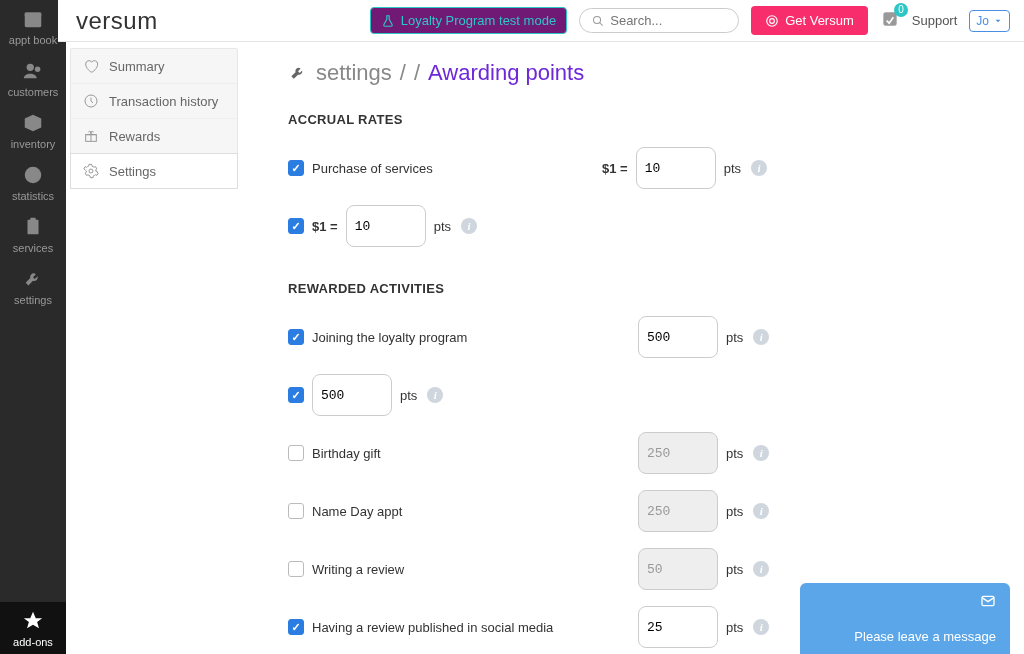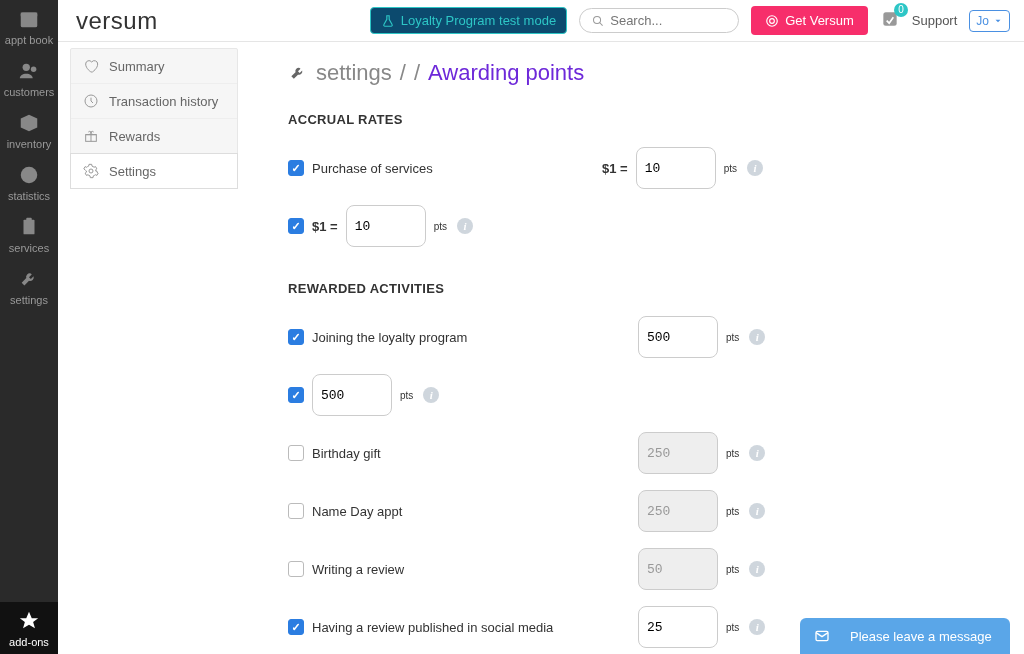--- a/index.html
+++ b/index.html
@@ -1,31 +1,31 @@
 <!DOCTYPE html>
 <html><head>
 <meta charset="utf-8">
 <style>
 * { box-sizing: border-box; margin: 0; padding: 0; }
 body { font-family: -apple-system, BlinkMacSystemFont, "Segoe UI", Arial, sans-serif; font-size: 14px; color: #333; background: #fff; width: 1024px; height: 654px; overflow: hidden; position: relative; }
 
 
-.main-sidebar { width: 58px; height: 654px; background: #2a2a2a; position: absolute; left:0; top:0; display:flex; flex-direction:column; }
+.main-sidebar { width: 66px; height: 654px; background: #2a2a2a; position: absolute; left:0; top:0; display:flex; flex-direction:column; }
 .main-sidebar .item { display:flex; flex-direction:column; align-items:center; padding:8px 0 6px; color:#999; cursor:pointer; font-size:11px; }
 .main-sidebar .item.active { background:#111; color:#fff; }
 .main-sidebar .item svg { width:22px; height:22px; fill:#888; }
 .main-sidebar .item.active svg { fill:#fff; }
 .main-sidebar .item span { margin-top:4px; }
 .main-sidebar .spacer { flex:1; }
 
 
 .header { position:absolute; left:58px; top:0; right:0; height:42px; display:flex; align-items:center; padding:0 14px 0 18px; border-bottom:1px solid #e5e5e5; background:#fff; gap:12px; }
 .logo { font-size:24px; font-weight:400; color:#333; letter-spacing:0.5px; font-family: "Segoe UI", Arial, sans-serif; }
 .header-spacer { flex:1; }
-.test-mode { border:1px solid #2dc6c6; color:#2dc6c6; background:#0c4a6e; border-radius:4px; padding:5px 10px; font-size:13px; display:flex; align-items:center; gap:6px; cursor:pointer; }
+.test-mode { border:1px solid #2dc6c6; color:#2dc6c6; background:#701a75; border-radius:4px; padding:5px 10px; font-size:13px; display:flex; align-items:center; gap:6px; cursor:pointer; }
 .search-box { display:flex; align-items:center; border:1px solid #ccc; border-radius:16px; padding:4px 12px; width:160px; color:#888; }
 .search-box input { border:none; outline:none; font-size:13px; width:100%; background:transparent; }
 .get-versum { background:#f72e6b; color:#fff; border:none; border-radius:4px; padding:7px 14px; font-size:13px; font-weight:500; display:flex; align-items:center; gap:6px; cursor:pointer; }
 .notif { position:relative; color:#888; cursor:pointer; }
 .notif .badge { position:absolute; top:-6px; right:-8px; background:#2dc6c6; color:#fff; font-size:10px; border-radius:8px; padding:0 4px; line-height:14px; }
 .support-link { color:#555; font-size:13px; cursor:pointer; }
 .user-chip { border:1px solid #4a90e2; color:#4a90e2; border-radius:4px; padding:3px 6px; font-size:12px; display:flex; align-items:center; gap:4px; cursor:pointer; }
 
 
 .sub-sidebar { position:absolute; left:70px; top:48px; width:168px; background:#f6f6f6; border:1px solid #e7e7e7; border-radius:2px; }
@@ -43,29 +43,29 @@
 .section-title { font-size:13px; font-weight:700; color:#333; letter-spacing:0.3px; margin-bottom:20px; margin-top:12px; }
 
 .row { display:flex; align-items:center; margin-bottom:16px; min-height:32px; }
 .row .chk { width:16px; height:16px; border:1px solid #bbb; border-radius:3px; margin-right:8px; display:flex; align-items:center; justify-content:center; cursor:pointer; flex-shrink:0; }
 .row .chk.checked { background:#2b7de1; border-color:#2b7de1; }
 .row .chk.checked::after { content:"✓"; color:#fff; font-size:11px; font-weight:bold; }
 .row .label { flex:0 0 290px; font-size:13px; color:#333; }
 .row .pre { font-size:13px; font-weight:700; margin-right:8px; }
 .row input.num { width:80px; height:42px; border:1px solid #ccc; border-radius:8px; padding:0 8px; font-size:13px;font-family:Liberation Mono, monospace; }
 .row input.num:disabled { background:#eee; color:#999; }
-.row .pts { margin-left:8px; font-size:10px; color:#333; }
+.row .pts { margin-left:8px; font-size:13px; color:#333; }
 .row .info { width:16px; height:16px; border-radius:50%; background:#cfd6dd; color:#fff; font-size:11px; font-style:italic; font-weight:bold; display:flex; align-items:center; justify-content:center; margin-left:10px; cursor:pointer; font-family:Georgia,serif; }
 
 .actions { margin-top:30px; display:flex; align-items:center; }
 .save-btn { background:#4aa9ea; color:#fff; border:none; border-radius:4px; padding:9px 16px; font-size:14px; display:flex; align-items:center; gap:8px; cursor:pointer; }
 .cancel-link { margin-left:auto; color:#2b7de1; font-size:13px; cursor:pointer; }
 
 
-.chat-widget { position:absolute; right:14px; bottom:0; width:210px; background:#5aa6e8; color:#fff; border-top-left-radius:6px; border-top-right-radius:6px; padding:10px 14px; font-size:13px; display:flex; align-items:center; gap:20px; cursor:pointer; }
+.chat-widget { position:absolute; right:14px; bottom:0; width:210px; background:#5aa6e8; color:#fff; border-top-left-radius:6px; border-top-right-radius:6px; padding:10px 14px; font-size:13px; display:flex; align-items:flex-end; gap:20px; cursor:pointer;flex-direction:column; }
 </style>
 </head>
 <body>
 
 <div class="main-sidebar">
   <div class="item">
     <svg viewBox="0 0 24 24">
         <rect x="3" y="5" width="18" height="16" rx="2"></rect>
         <rect x="3" y="5" width="18" height="4"></rect>
       </svg>

